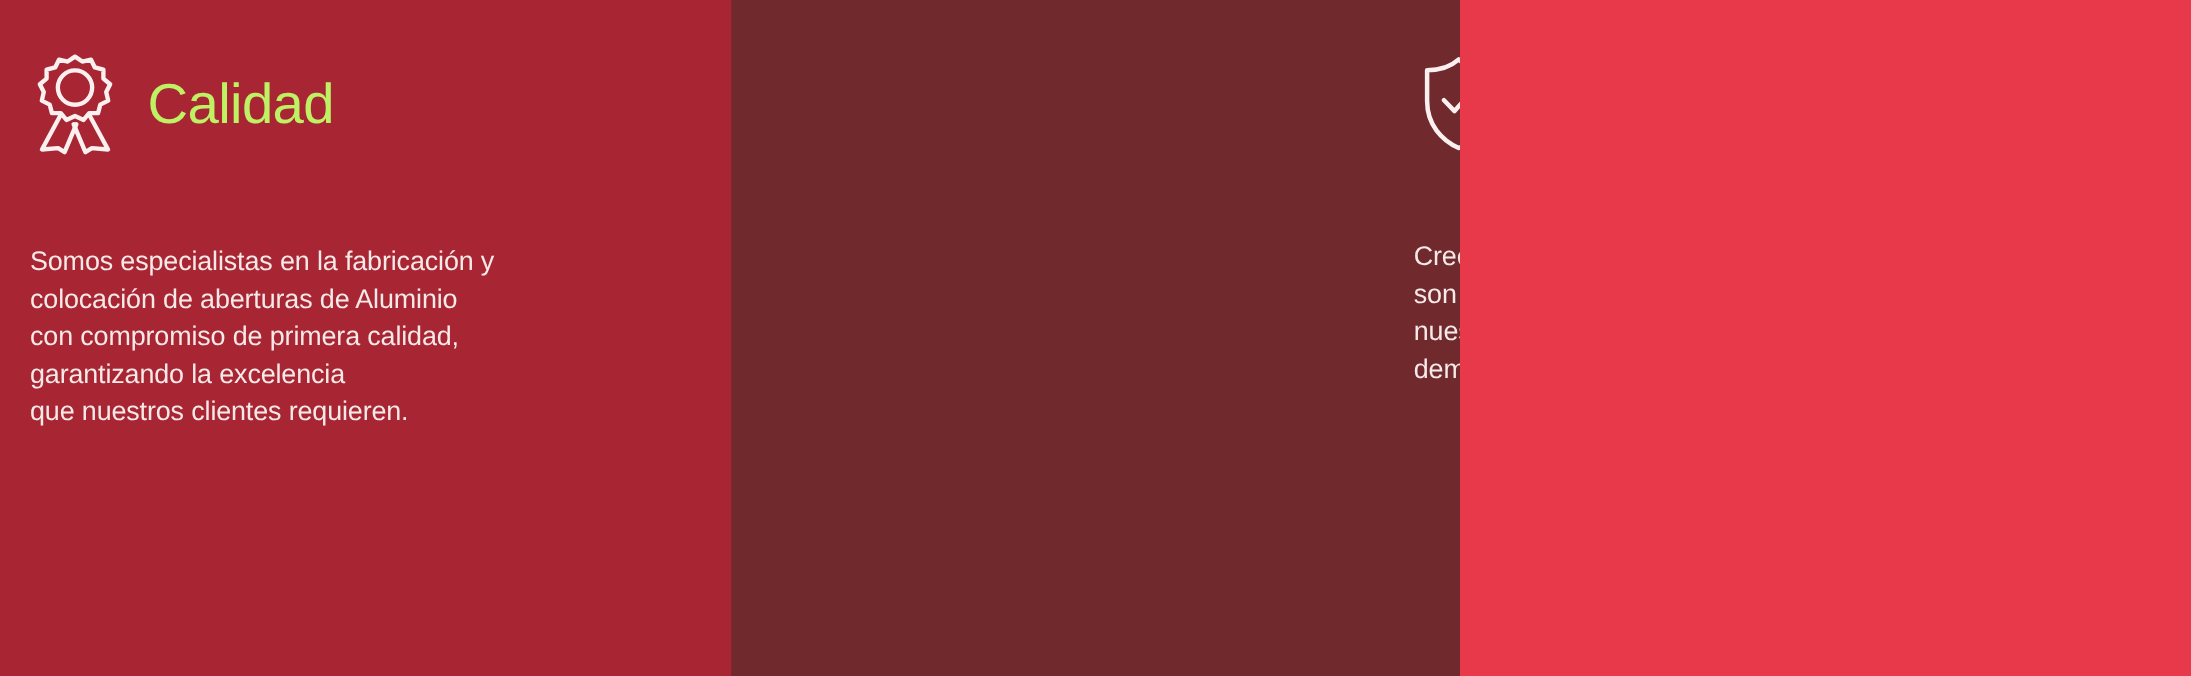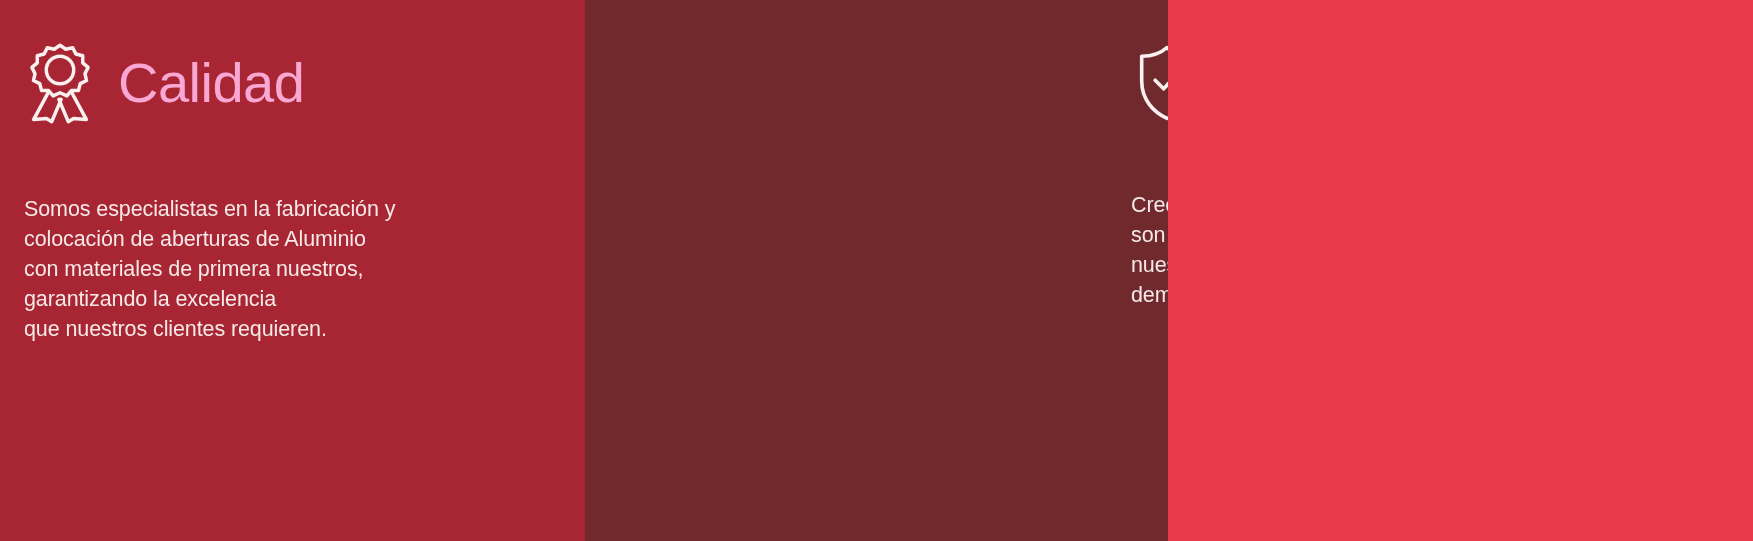--- a/index.html
+++ b/index.html
@@ -58,23 +58,23 @@
     color: #FAF0EF;
   }
 
   .panel-icon svg {
     display: block;
     width: 100%;
     height: 100%;
   }
 
   .panel-title {
-    color: #f9a8d4;
+    color: #bef264;
     font-family: "Liberation Sans", sans-serif;
-    font-size: 56px;
+    font-size: 45px;
     font-weight: 400;
     line-height: 1.05;
     letter-spacing: -0.5px;
     white-space: nowrap;
   }
 
   .panel-body {
     position: absolute;
     color: #F6E9E8;
     font-family: "Liberation Sans", sans-serif;
@@ -101,21 +101,21 @@
             <path d="M32 4.5 L37.2 8.0 L43.3 6.6 L46.1 12.2 L52.2 13.8 L52.2 20.1 L57.0 24.1 L54.2 29.7 L55.6 35.8 L50.0 38.6 L48.4 44.7 L42.1 44.7 L38.1 49.5 L32 46.7 L25.9 49.5 L21.9 44.7 L15.6 44.7 L14.0 38.6 L8.4 35.8 L9.8 29.7 L7.0 24.1 L11.8 20.1 L11.8 13.8 L17.9 12.2 L20.7 6.6 L26.8 8.0 Z" stroke="currentColor" stroke-width="3.1" stroke-linejoin="round"></path>
             <circle cx="32" cy="26.5" r="12.2" stroke="currentColor" stroke-width="3.1"></circle>
             <path d="M21.5 46.5 L8.5 70.5 L20.0 69.6 L24.6 72.4 L33.0 52.5" stroke="currentColor" stroke-width="3.1" stroke-linejoin="round" stroke-linecap="round"></path>
             <path d="M42.5 46.5 L55.5 70.5 L44.0 69.6 L39.4 72.4 L31.0 52.5" stroke="currentColor" stroke-width="3.1" stroke-linejoin="round" stroke-linecap="round"></path>
           </svg>
         </span>
         <h2 class="panel-title">Calidad</h2>
       </div>
       <p class="panel-body">Somos especialistas en la fabricación y
 colocación de aberturas de Aluminio
-con materiales de primera nuestros,
+con compromiso de primera calidad,
 garantizando la excelencia
 que nuestros clientes requieren.</p>
     </div>
   </section>
 
   <section class="feature-panel panel-security">
     <div class="panel-inner">
       <div class="panel-header">
         <span class="panel-icon">
           <svg viewBox="0 0 64 76" fill="none" xmlns="http://www.w3.org/2000/svg" aria-hidden="true">

